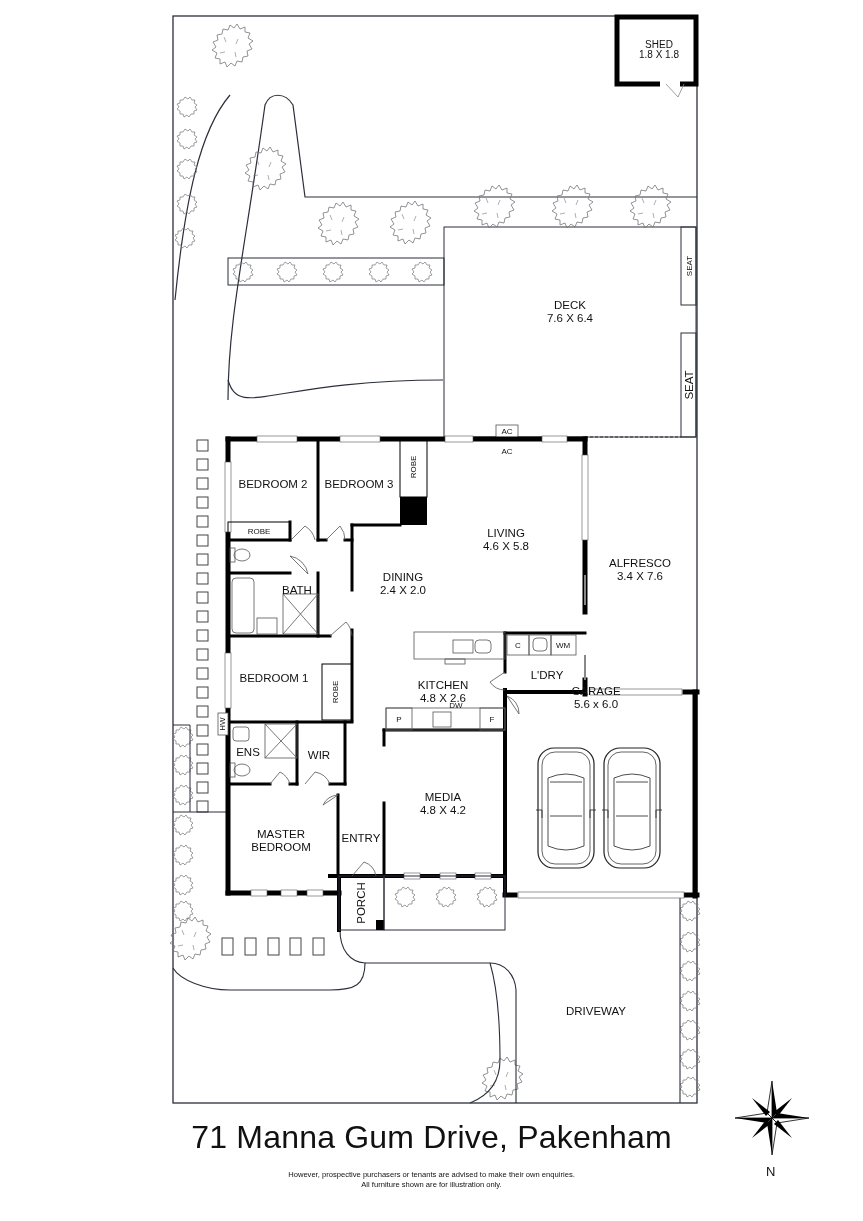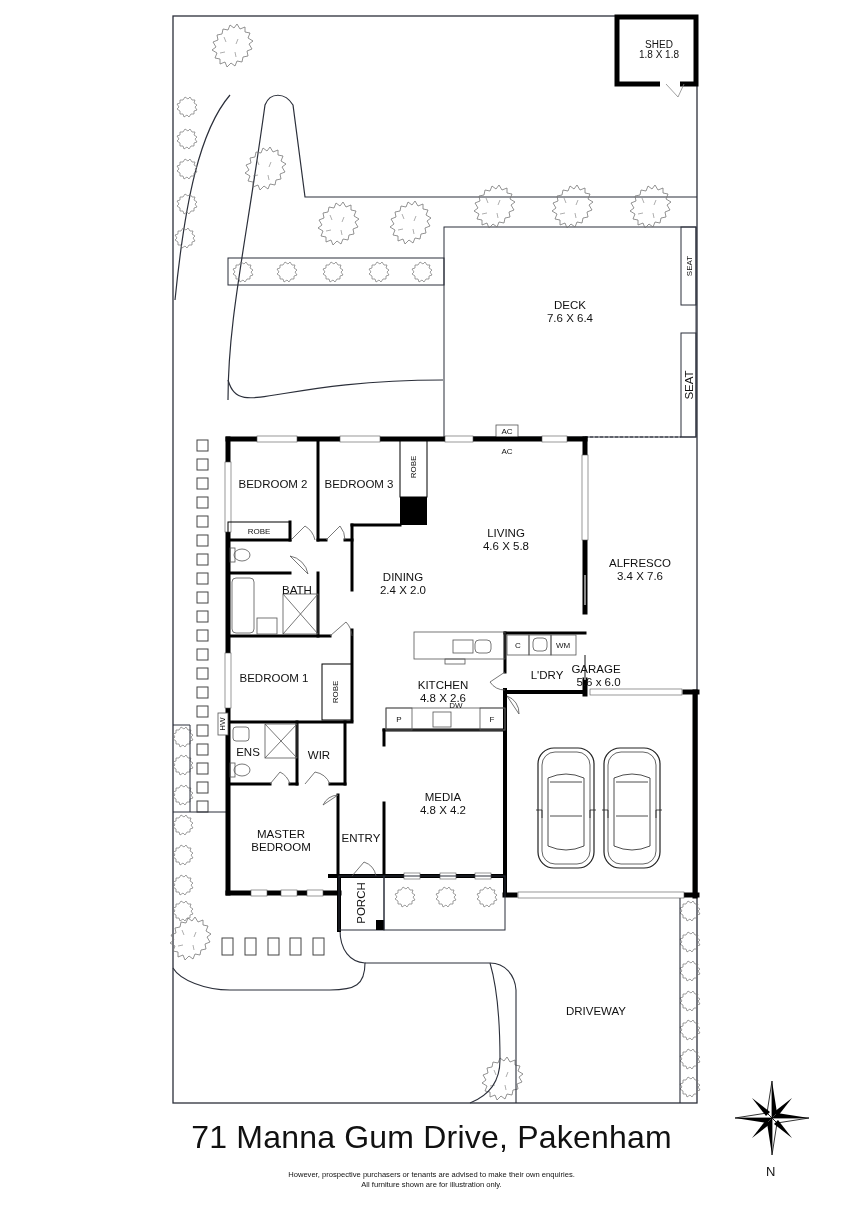--- a/index.html
+++ b/index.html
@@ -302,21 +302,21 @@
 <div class="lbl xs" style="left:456px;top:669px;margin-top:36px;">DW</div>
 <div class="lbl" style="left:443px;top:692px;">
     <div>KITCHEN</div>
     <div>4.8 X 2.6</div>
   </div>
 <div class="lbl xs" style="left:399px;top:719px;">P</div>
 <div class="lbl xs" style="left:492px;top:719px;">F</div>
 <div class="lbl xs" style="left:518px;top:645px;">C</div>
 <div class="lbl xs" style="left:563px;top:645px;">WM</div>
 <div class="lbl" style="left:547px;top:675px;">L'DRY</div>
-<div class="lbl" style="left:596px;top:676px;text-align:right;">
+<div class="lbl" style="left:596px;top:698px;">
     <div>GARAGE</div>
     <div>5.6 x 6.0</div>
   </div>
 <div class="lbl xs rot" style="left:222px;top:724px;">HW</div>
 <div class="lbl" style="left:248px;top:752px;">ENS</div>
 <div class="lbl" style="left:319px;top:755px;">WIR</div>
 <div class="lbl" style="left:281px;top:841px;">
     <div>MASTER</div>
     <div>BEDROOM</div>
   </div>

